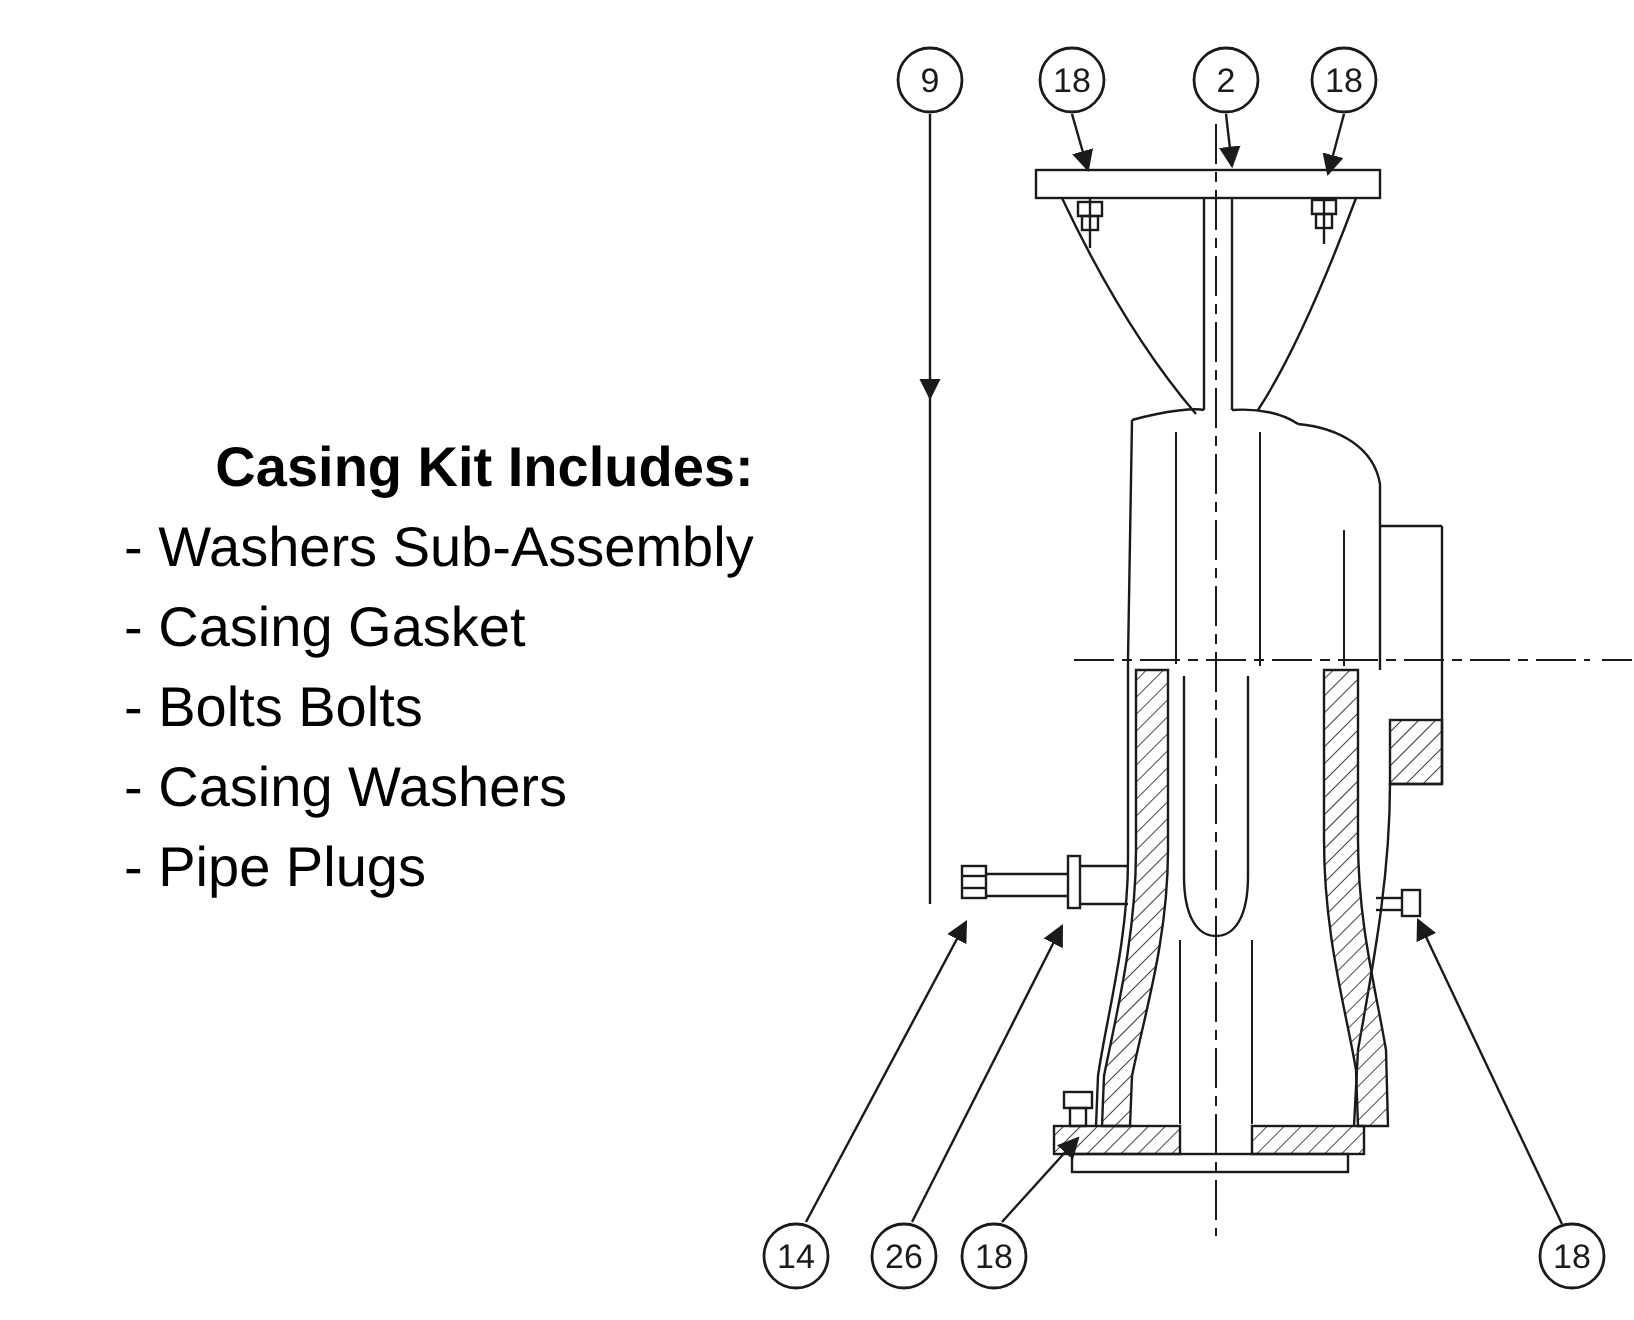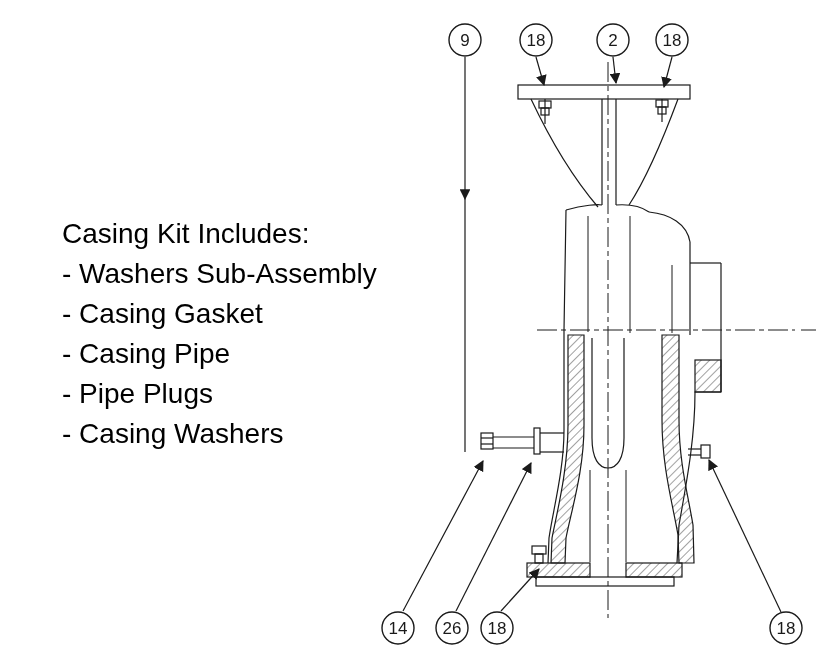--- a/index.html
+++ b/index.html
@@ -2,21 +2,21 @@
 <html><head>
 <meta charset="utf-8">
 <style>
   html,body{margin:0;padding:0;background:#ffffff;}
   .page{
     position:relative;width:817px;height:660px;background:#ffffff;overflow:hidden;
     font-family:"Liberation Sans",sans-serif;color:#000;
   }
   .diagram-svg{position:absolute;left:0;top:0;}
   .kit{position:absolute;left:62px;top:214px;}
-  .kit-title{font-size:28px;font-weight:normal;line-height:40px;white-space:nowrap;}
+  .kit-title{font-size:28px;font-weight:bold;line-height:40px;white-space:nowrap;text-align:right;}
   .kit-item{font-size:28px;line-height:40px;white-space:nowrap;}
   .balloon-text{font-size:17px;fill:#1a1a1a;}
   .ln{stroke:#1a1a1a;fill:none;}
 </style>
 </head>
 <body>
 
 <div class="page">
 
   <svg class="diagram-svg" width="817" height="660" viewBox="0 0 817 660">
@@ -160,18 +160,18 @@
         <circle class="ln" cx="786" cy="628" r="16" stroke-width="1.4"></circle>
         <text class="balloon-text" x="786" y="634" text-anchor="middle">18</text>
       </g>
     </g>
   </svg>
 
   <div class="kit">
     <div class="kit-title">Casing Kit Includes:</div>
     <div class="kit-item">- Washers Sub-Assembly</div>
     <div class="kit-item">- Casing Gasket</div>
-    <div class="kit-item">- Casing Pipe</div>
+    <div class="kit-item">- Bolts Bolts</div>
+    <div class="kit-item">- Casing Washers</div>
     <div class="kit-item">- Pipe Plugs</div>
-    <div class="kit-item">- Casing Washers</div>
   </div>
 
 </div>
 
 </body></html>

